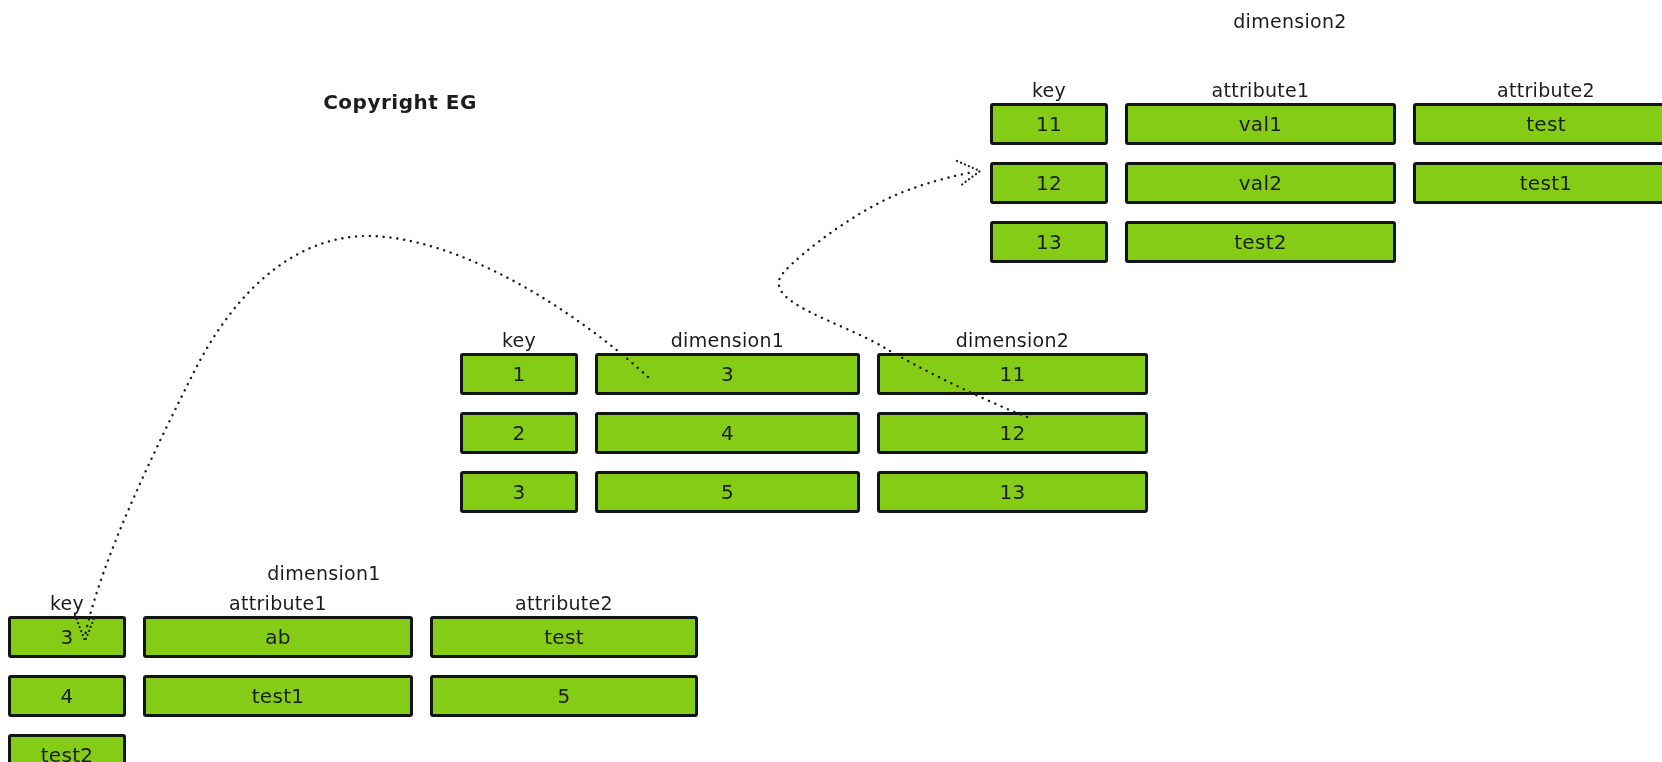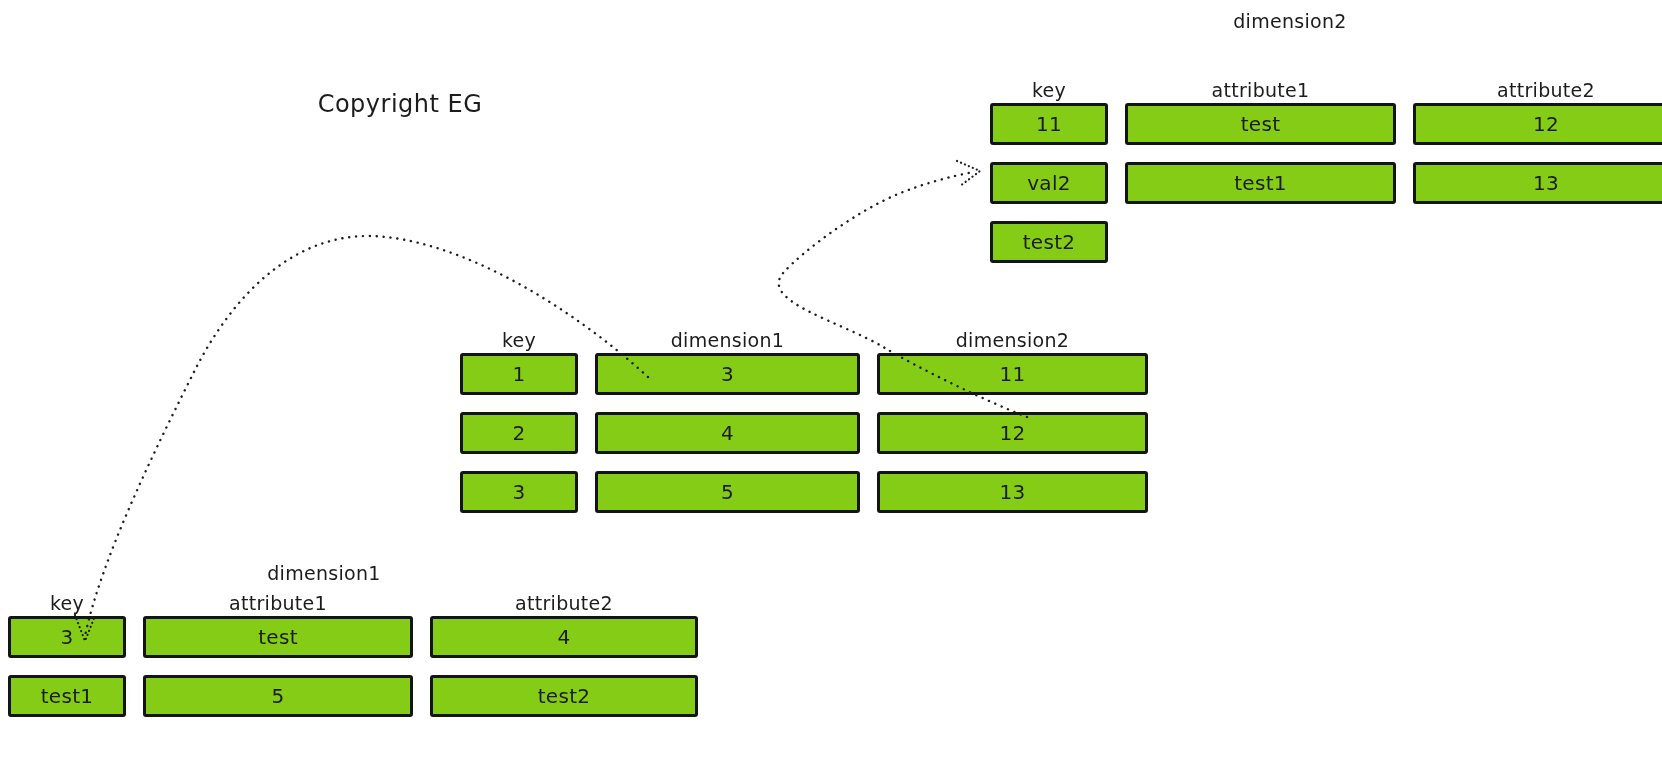--- a/index.html
+++ b/index.html
@@ -2,21 +2,21 @@
 <html><head>
 <meta charset="utf-8">
 <style>
   html,body{margin:0;padding:0;background:#fff;}
   #canvas{
     position:relative;width:1662px;height:762px;background:#ffffff;
     font-family:"DejaVu Sans",sans-serif;color:#1c1c1c;overflow:hidden;
   }
   .note{
     position:absolute;transform:translateX(-50%);
-    font-size:24px;font-weight:400;letter-spacing:0.5px;white-space:nowrap;
+    font-size:20px;font-weight:700;letter-spacing:0.5px;white-space:nowrap;
   }
   .tbl-title{
     position:absolute;transform:translateX(-50%);
     font-size:19px;font-weight:500;letter-spacing:0.3px;white-space:nowrap;
   }
   .tbl{position:absolute;}
   .hdr-row,.grid{display:grid;gap:17px;}
   .hdr-row{margin-bottom:2px;}
   .hdr{
     text-align:center;font-size:19px;font-weight:500;letter-spacing:0.3px;
@@ -54,20 +54,21 @@
   <div class="tbl-title" style="left:324px;top:562px;">dimension1</div>
 
   <div class="tbl" id="tbl-dim2" style="left:990px;top:79px;width:661px;">
     <div class="hdr-row">
       <div class="hdr">key</div>
       <div class="hdr">attribute1</div>
       <div class="hdr">attribute2</div>
     </div>
     <div class="grid">
       <div class="cell">11</div>
+      <div class="cell">val1</div>
       <div class="cell">test</div>
       <div class="cell">12</div>
       <div class="cell">val2</div>
       <div class="cell">test1</div>
       <div class="cell">13</div>
       <div class="cell">test2</div>
     </div>
   </div>
 
   <div class="tbl" id="tbl-fact" style="left:460px;top:329px;width:660px;">
@@ -90,20 +91,21 @@
   </div>
 
   <div class="tbl" id="tbl-dim1" style="left:8px;top:592px;width:662px;">
     <div class="hdr-row">
       <div class="hdr">key</div>
       <div class="hdr">attribute1</div>
       <div class="hdr">attribute2</div>
     </div>
     <div class="grid">
       <div class="cell">3</div>
+      <div class="cell">ab</div>
       <div class="cell">test</div>
       <div class="cell">4</div>
       <div class="cell">test1</div>
       <div class="cell">5</div>
       <div class="cell">test2</div>
     </div>
   </div>
 
   <svg id="arrow-layer" width="1662" height="762" viewBox="0 0 1662 762">
 

